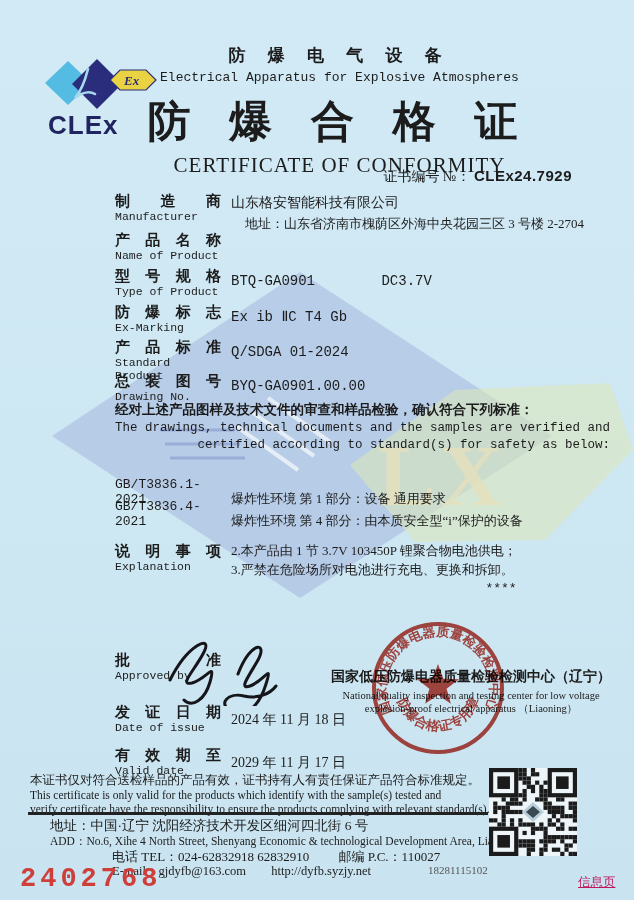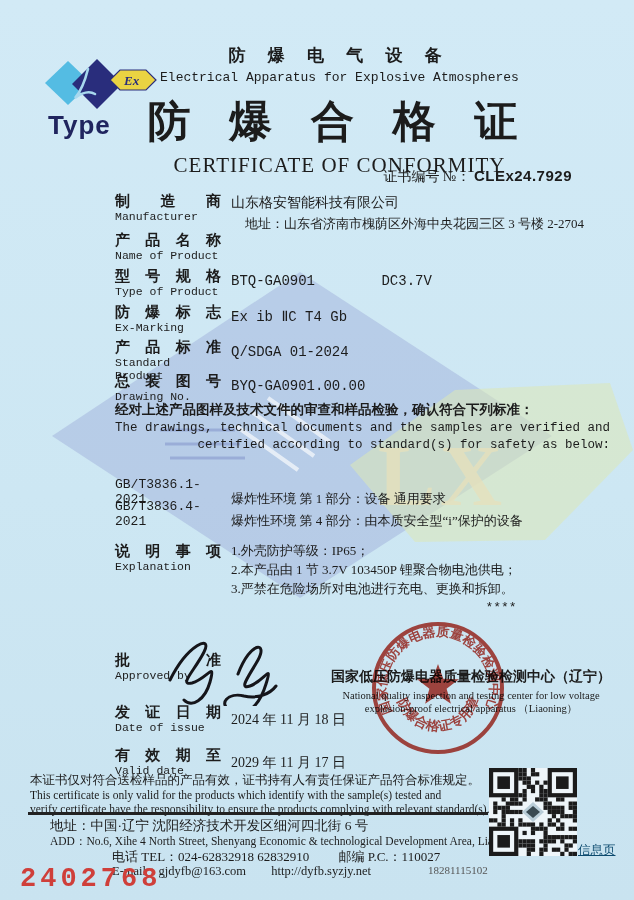--- a/index.html
+++ b/index.html
@@ -61,21 +61,21 @@
   #addr-cn{left:50px;top:817px;font-size:13.5px;}
   #addr-en{left:50px;top:834px;font-size:11.5px;}
   #tel-line{left:112px;top:848px;font-size:13px;}
   #tel-line .gap{display:inline-block;width:26px;}
   #email-line{left:112px;top:863px;font-size:12.5px;}
   #email-line .gap{display:inline-block;width:22px;}
   #phone2{left:428px;top:864px;font-size:11px;color:#555;}
   #qr{left:489px;top:768px;z-index:2;}
   #serial{left:20px;top:864px;font-size:27px;font-weight:bold;color:#cf3f3a;
           letter-spacing:4px;z-index:2;font-family:"Liberation Mono","DejaVu Sans Mono",monospace;}
-  #pagelabel{left:578px;top:842px;font-size:12.5px;color:#0c4a6e;z-index:2;text-decoration:underline;}
+  #pagelabel{left:578px;top:874px;font-size:12.5px;color:#be185d;z-index:2;text-decoration:underline;}
 </style>
 </head>
 <body>
 
 <svg id="watermark" class="abs" viewBox="0 0 634 900" xmlns="http://www.w3.org/2000/svg">
   <polygon points="300,272 552,436 300,598 52,436" fill="#99a6d6" opacity="0.42"></polygon>
   <g stroke="#ffffff" stroke-width="4" opacity="0.65">
     <line x1="268" y1="398" x2="330" y2="442"></line>
     <line x1="252" y1="412" x2="314" y2="456"></line>
     <line x1="236" y1="426" x2="298" y2="470"></line>
@@ -93,21 +93,21 @@
 </svg>
 
 <div id="logo" class="abs">
   <svg width="130" height="52" viewBox="0 0 130 52">
     <polygon points="26,3 49,25 26,47 3,25" fill="#54bce3"></polygon>
     <polygon points="55,1 80,26 55,51 30,26" fill="#292d7c"></polygon>
     <path d="M46,11 C43,23 39,33 33,40 C41,34 48,33 53,36" fill="none" stroke="#a8d8ee" stroke-width="2.6" stroke-linecap="round"></path>
     <polygon points="68,22 78,12 104,12 114,22 104,32 78,32" fill="#ead342" stroke="#292d7c" stroke-width="1.2"></polygon>
     <text x="82" y="27" font-size="13" font-style="italic" font-weight="bold" fill="#292d7c" font-family="'Liberation Serif','DejaVu Serif',serif">Ex</text>
   </svg>
-  <div id="logo-text">Type</div>
+  <div id="logo-text">CLEx</div>
 </div>
 
 <div id="header" class="abs">
   <div class="t-cn-small">防 爆 电 气 设 备</div>
   <div class="t-en-sub">Electrical Apparatus for Explosive Atmospheres</div>
   <div class="t-cn-big">防 爆 合 格 证</div>
   <div class="t-en-big">CERTIFICATE OF CONFORMITY</div>
 </div>
 <div id="certno" class="abs">
   <span>证书编号 №：</span>
@@ -176,21 +176,20 @@
   <span>爆炸性环境 第 4 部分：由本质安全型“i”保护的设备</span>
 </div>
 
 <div class="row" style="top:543px">
   <div class="lbl">
       <div class="lbl-cn">说 明 事 项</div>
     <div class="lbl-en">Explanation</div>
     </div>
 </div>
 <div id="expl-lines" class="abs">
-  <div>1.外壳防护等级：IP65；</div>
   <div>2.本产品由 1 节 3.7V 103450P 锂聚合物电池供电；</div>
   <div>3.严禁在危险场所对电池进行充电、更换和拆卸。</div>
   <div class="mono">****</div>
 </div>
 
 <div class="row" style="top:652px">
   <div class="lbl">
       <div class="lbl-cn">批　　　准</div>
     <div class="lbl-en">Approved by</div>
     </div>

